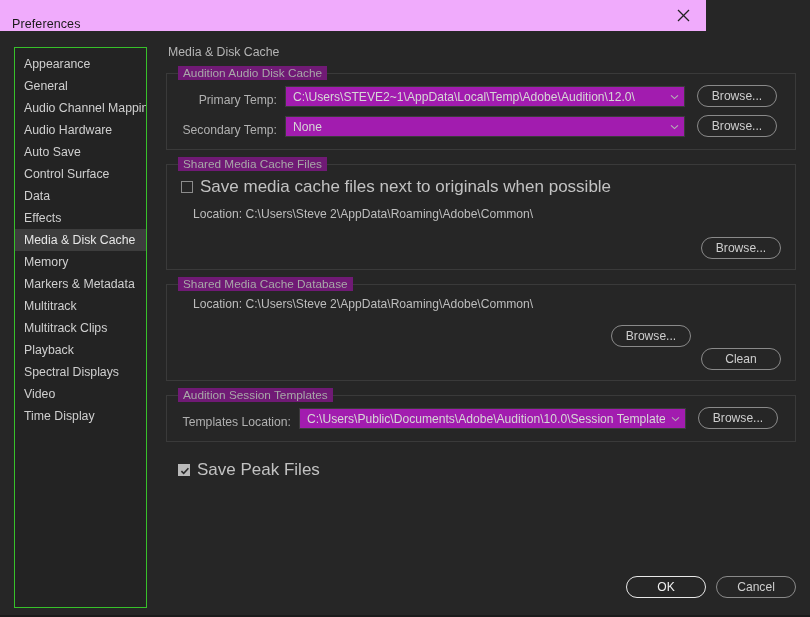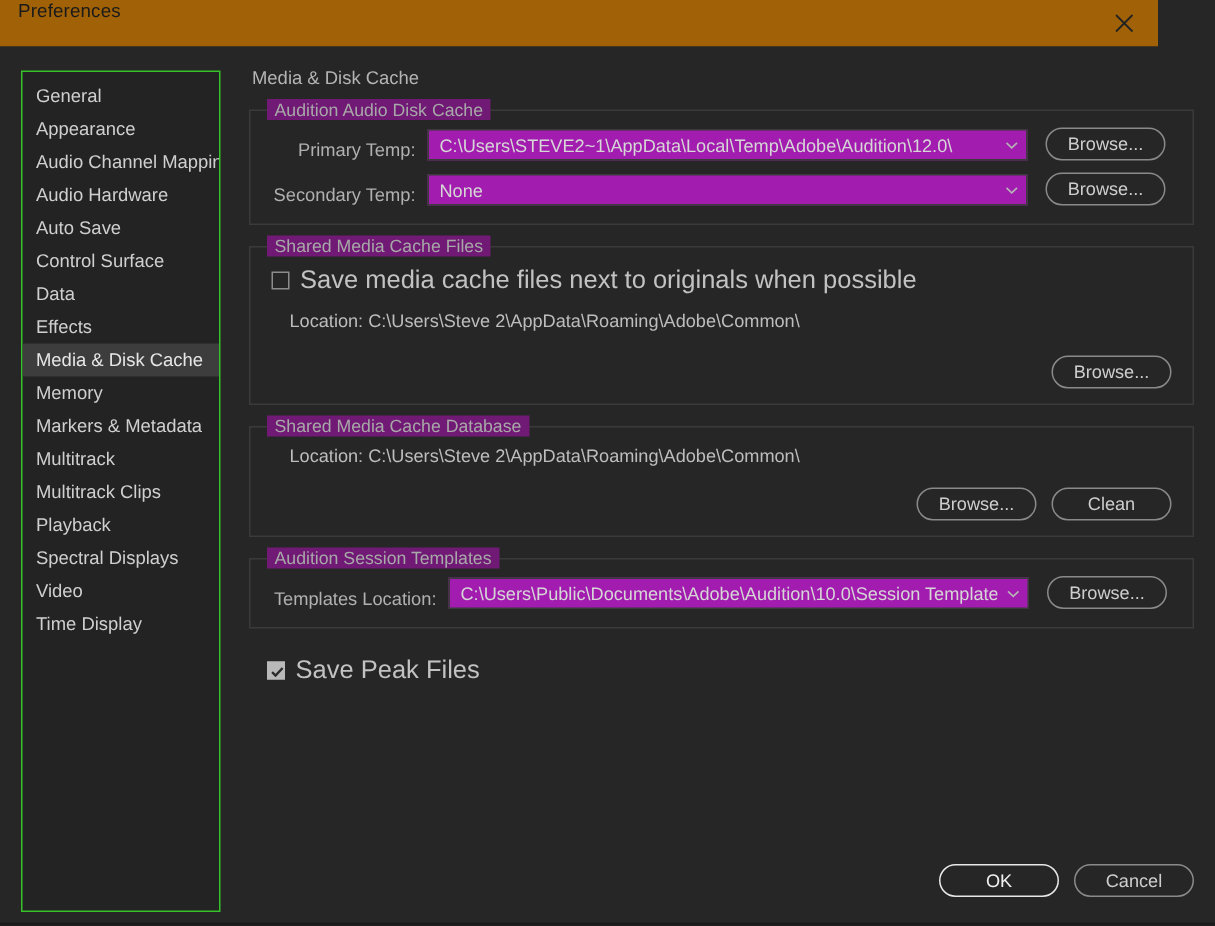--- a/index.html
+++ b/index.html
@@ -7,23 +7,23 @@
     margin: 0; padding: 0;
     width: 810px; height: 617px;
     background: #262626;
     font-family: "Liberation Sans", sans-serif;
     overflow: hidden;
   }
 
   
   .titlebar {
     position: absolute; top: 0; left: 0;
-    width: 772px; height: 31px;
-    background: #a16207;
-    display: flex; align-items: flex-start;
+    width: 706px; height: 31px;
+    background: #f0abfc;
+    display: flex; align-items: flex-end;
   }
   .titlebar-text {
     font-size: 12.5px; color: #1a1a1a;
     margin-left: 12px; letter-spacing: .1px;
   }
   .titlebar-spacer { flex: 1 1 auto; }
   .close-btn {
     width: 46px; height: 31px;
     display: flex; align-items: center; justify-content: center;
     cursor: pointer;
@@ -137,21 +137,21 @@
     padding: 0 14px;
     cursor: pointer;
     white-space: nowrap;
   }
   .pill.w-browse { width: 80px; padding: 0; }
   .pill.w-clean  { width: 80px; padding: 0; }
   .pill.primary { border-color: #e8e8e8; color: #f0f0f0; }
 
   .browse-inline { margin-left: 12px; flex: 0 0 auto; }
   .row-right { display: flex; justify-content: flex-end; }
-  .row-right .pill + .pill { margin-left: 10px; }
+  .row-right .pill + .pill { margin-left: 10px; margin-top: 23px; }
 
   
   .checkrow {
     display: flex; align-items: center;
     margin-bottom: 10px;
   }
   .checkbox {
     width: 12px; height: 12px;
     border: 1px solid #8c8c8c;
     background: transparent;
@@ -211,22 +211,22 @@
         <line x1="12" y1="1" x2="1" y2="12" stroke="#222" stroke-width="1.2"></line>
       </svg>
     </span>
   </div>
 </div>
 
 <div class="dialog-body">
 
   <div class="sidebar">
     <div class="sidebar-list">
+      <div class="sidebar-item"><span>Appearance</span></div>
       <div class="sidebar-item"><span>General</span></div>
-      <div class="sidebar-item"><span>Appearance</span></div>
       <div class="sidebar-item"><span>Audio Channel Mapping</span></div>
       <div class="sidebar-item"><span>Audio Hardware</span></div>
       <div class="sidebar-item"><span>Auto Save</span></div>
       <div class="sidebar-item"><span>Control Surface</span></div>
       <div class="sidebar-item"><span>Data</span></div>
       <div class="sidebar-item"><span>Effects</span></div>
       <div class="sidebar-item selected"><span>Media &amp; Disk Cache</span></div>
       <div class="sidebar-item"><span>Memory</span></div>
       <div class="sidebar-item"><span>Markers &amp; Metadata</span></div>
       <div class="sidebar-item"><span>Multitrack</span></div>

